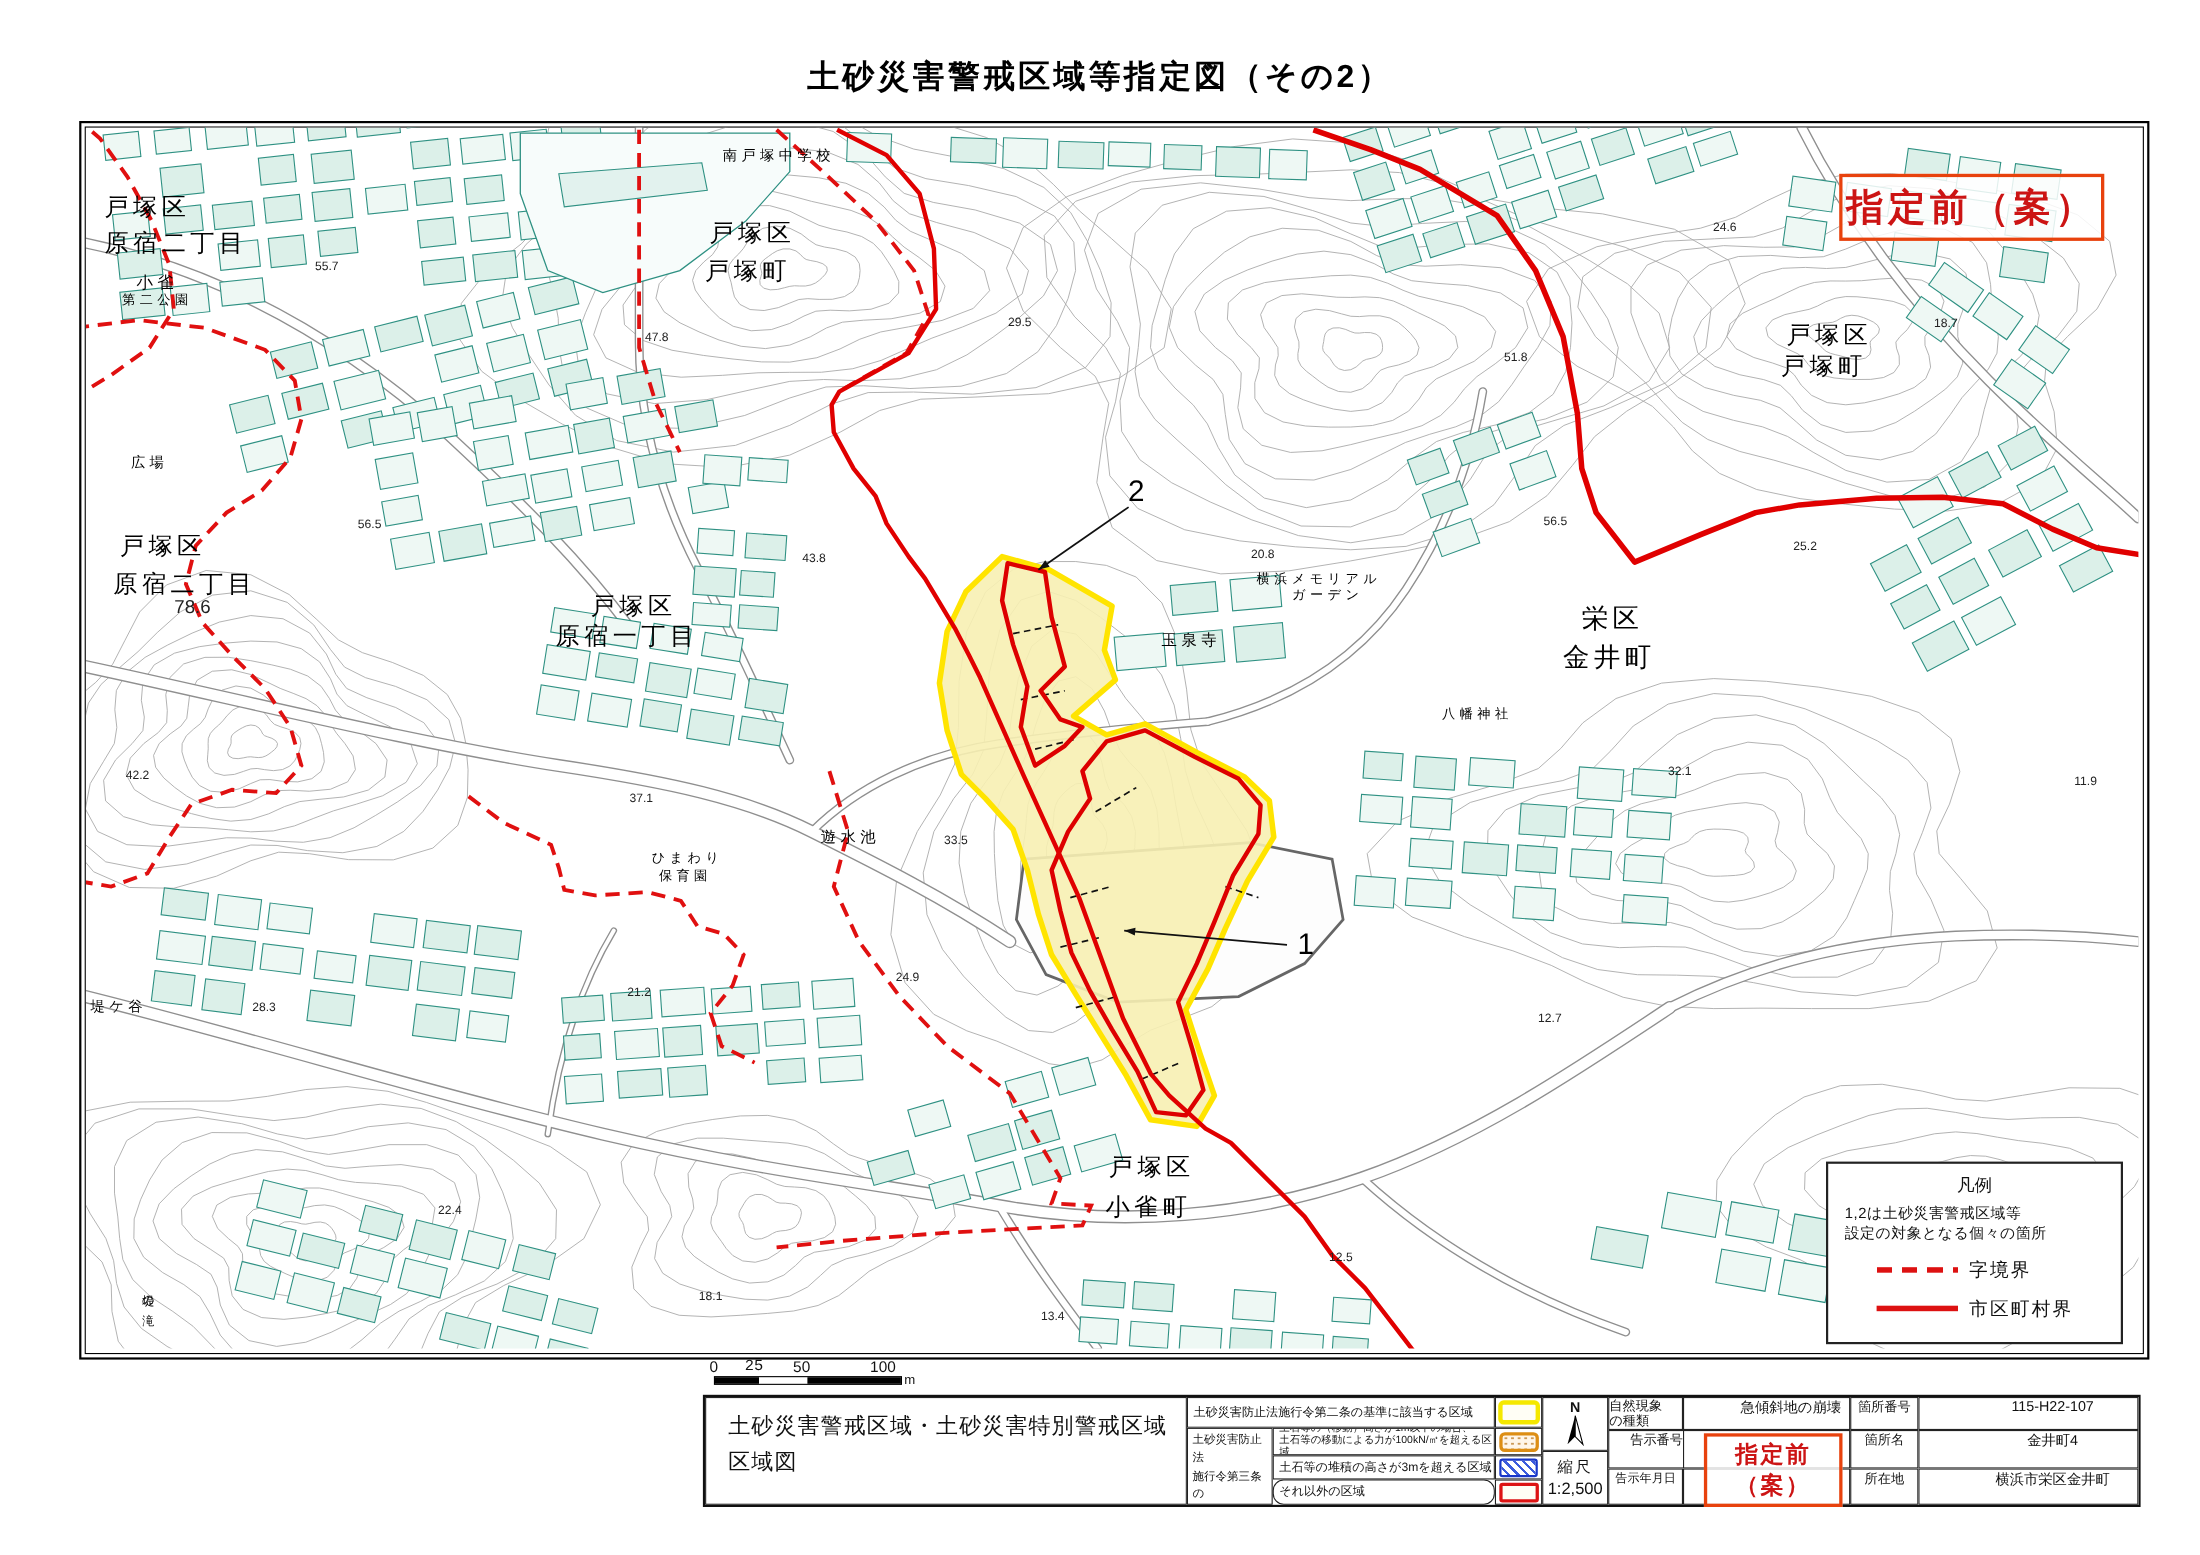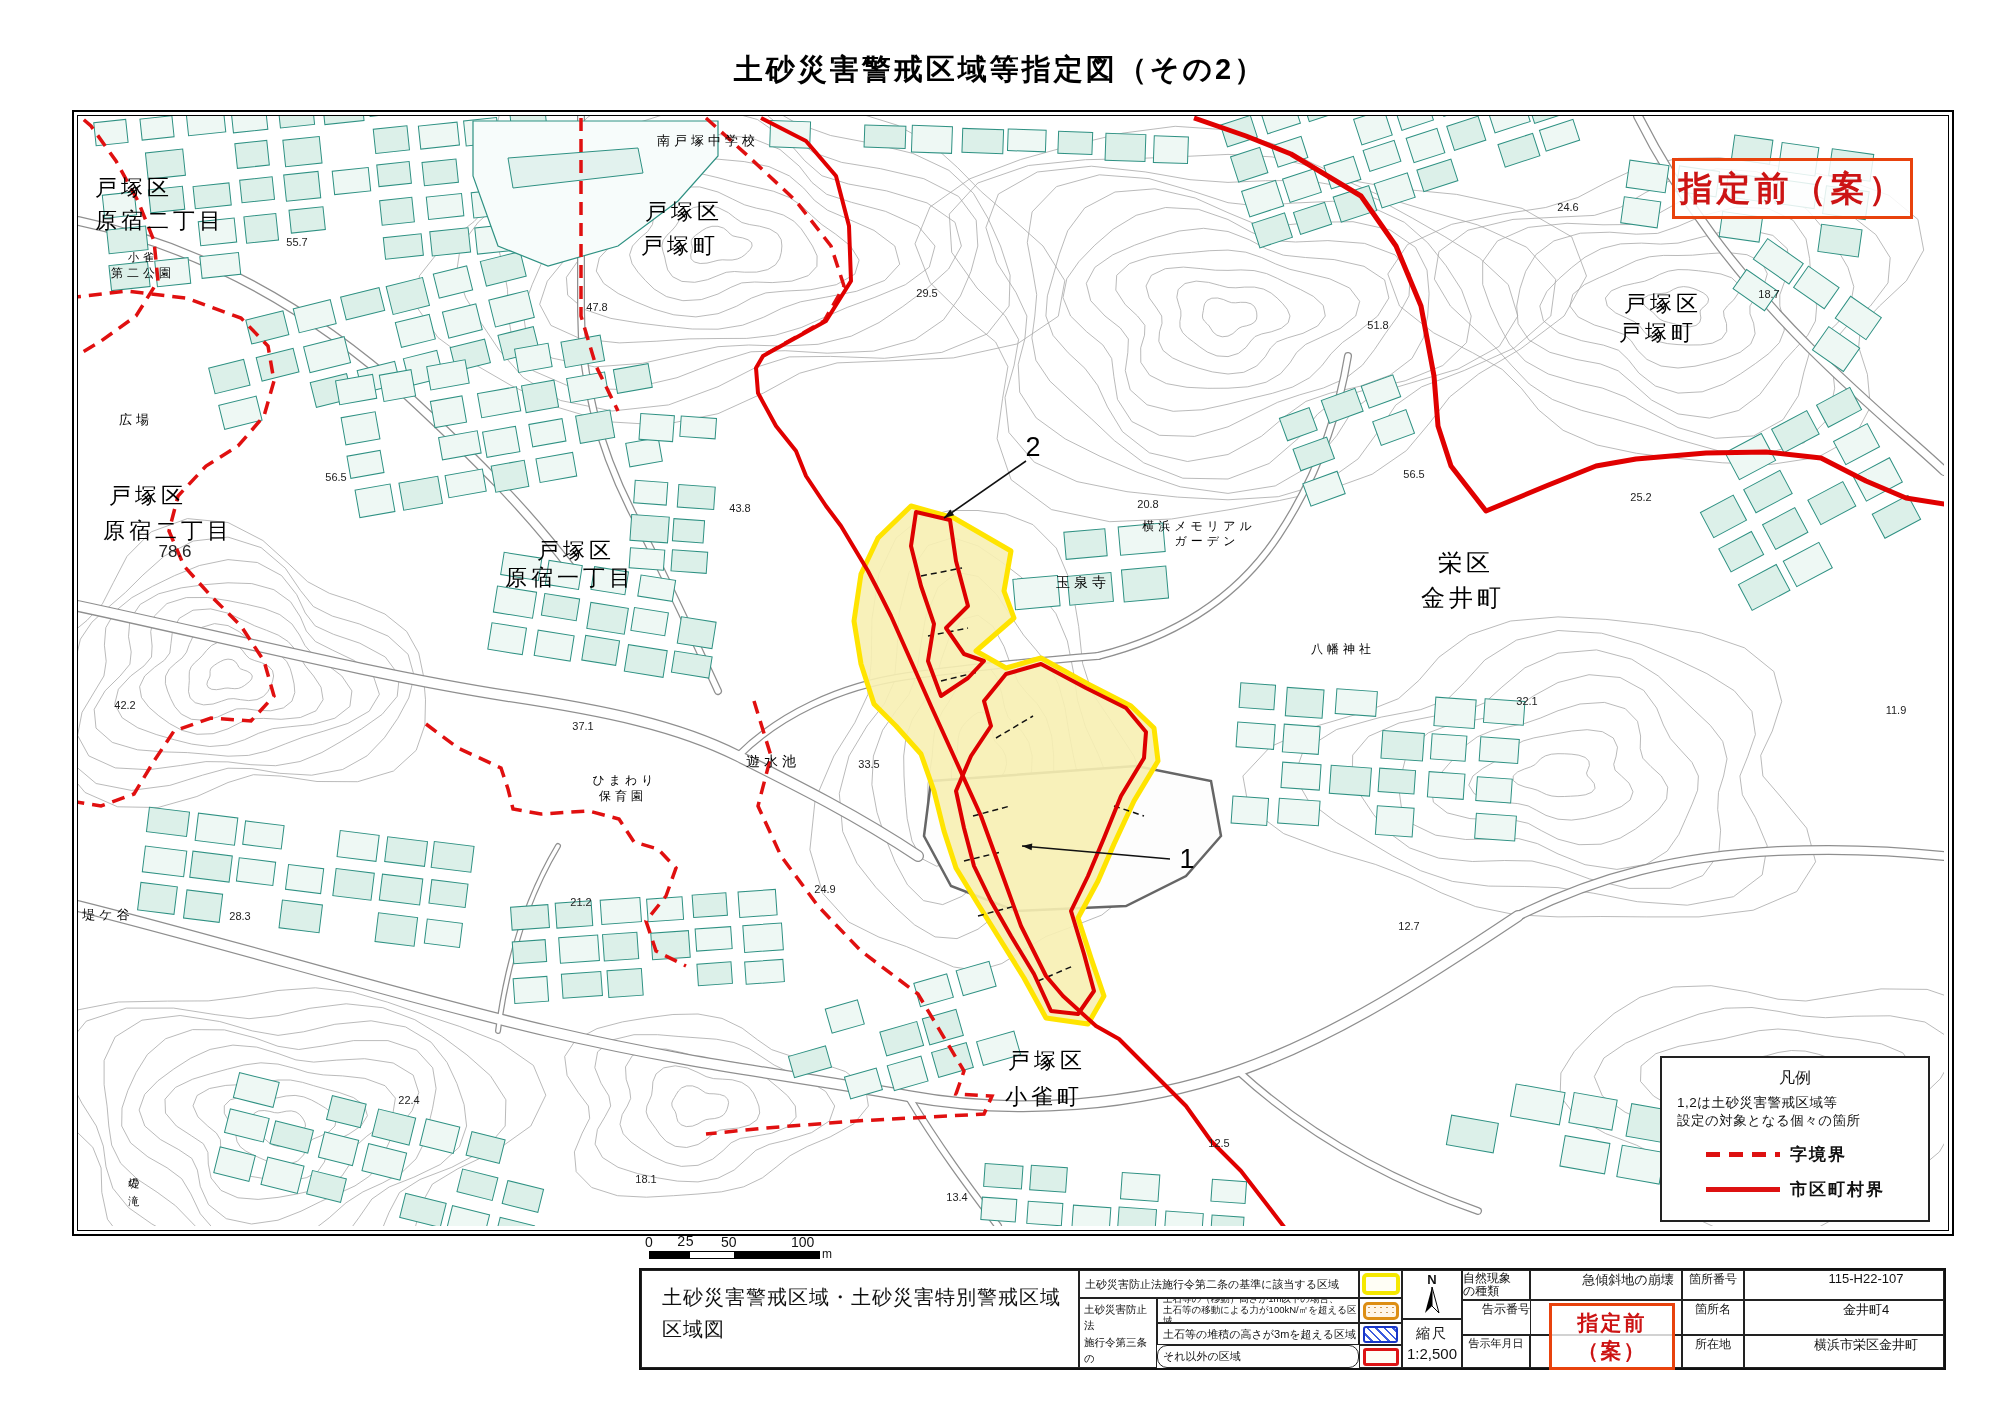--- a/index.html
+++ b/index.html
@@ -19,21 +19,21 @@
   .maplbl.vert{writing-mode:vertical-rl;letter-spacing:2px;}
   .zonemark{position:absolute;transform:translate(-50%,-50%);font-size:27px;color:#000;font-family:"Liberation Sans",sans-serif;}
   
   #stamp{position:absolute;border:3px solid #e8420d;background:rgba(255,255,255,0.85);
     color:#cc1414;font-weight:bold;text-align:center;display:flex;align-items:center;justify-content:center;
     font-size:34px;letter-spacing:4px;}
   
   #legend-panel{position:absolute;background:#fff;border:2px solid #222;}
   #legend-title{position:absolute;top:10px;left:0;width:100%;text-align:center;font-size:16px;}
   .legend-note{position:absolute;left:15px;font-size:13.5px;letter-spacing:0.5px;}
-  .legend-item-label{position:absolute;font-size:17px;letter-spacing:2px;font-weight:bold;}
+  .legend-item-label{position:absolute;font-size:17px;letter-spacing:2px;}
   .legend-line{position:absolute;height:5px;width:74px;}
   .legend-line.dashed{background:repeating-linear-gradient(90deg,#dd1111 0 14px,rgba(0,0,0,0) 14px 23px);}
   .legend-line.solid{background:#dd1111;}
   
   #scalebar{position:absolute;left:645px;top:1234px;width:200px;height:30px;font-size:14px;}
   #scalebar .tick{position:absolute;top:0;}
   #sb-bar{position:absolute;left:4px;top:17px;width:169px;height:6px;border:1px solid #000;background:#fff;}
   .sb-seg{position:absolute;top:0;height:6px;background:#000;}
   #sb-unit{position:absolute;left:177px;top:13px;font-size:12px;}
   
@@ -504,21 +504,21 @@
           <path d="M 683,2 L 728,25 L 758,60 L 771,110 L 773,165 L 748,205 L 685,240 L 678,252 L 680,277 L 698,310 L 718,335 L 728,360 L 748,390 L 763,410 L 778,435 L 790,455 L 803,480 L 813,500 L 833,545 L 853,590 L 878,645 L 903,700 L 923,755 L 943,810 L 968,860 L 985,880 L 1018,910 L 1041,923 L 1078,960 L 1108,990 L 1133,1025 L 1163,1055 L 1190,1090 L 1213,1120" fill="none" stroke="#e00000" stroke-width="4" stroke-linejoin="round"></path>
           <path d="M 1116,2 L 1168,20 L 1213,38 L 1283,80 L 1318,130 L 1343,190 L 1356,260 L 1360,310 L 1373,350 L 1408,395 L 1468,370 L 1518,350 L 1558,343 L 1628,337 L 1688,336 L 1743,342 L 1788,365 L 1828,382 L 1878,390" fill="none" stroke="#e00000" stroke-width="5" stroke-linejoin="round"></path>
           <path d="M 948,345 L 866,402" stroke="#111" stroke-width="1.6" fill="none"></path>
           <polygon points="866,402 872.2133937511757,393.41840701892414 876.2087911834386,399.1661717460391" fill="#111"></polygon>
           <path d="M 1092,743 L 944,730" stroke="#111" stroke-width="1.6" fill="none"></path>
           <polygon points="944,730 954.2678976344772,727.3884337711064 953.6553911220304,734.3615848358842" fill="#111"></polygon>
         </svg>
       <div id="map-labels">
           <div class="maplbl place" style="left: 56px; top: 72px; font-size: 22px;">戸塚区</div>
           <div class="maplbl place" style="left: 82px; top: 105px; font-size: 22px;">原宿二丁目</div>
-          <div class="maplbl place" style="left: 65px; top: 142px; font-size: 11px; text-align: right;">小雀</div>
+          <div class="maplbl place" style="left: 65px; top: 142px; font-size: 15px; text-align: right;">小雀</div>
           <div class="maplbl place" style="left: 65px; top: 157px; font-size: 12px;">第二公園</div>
           <div class="maplbl elev" style="left: 219px; top: 127px; font-size: 11px;">55.7</div>
           <div class="maplbl place" style="left: 630px; top: 25px; font-size: 13px;">南戸塚中学校</div>
           <div class="maplbl place" style="left: 606px; top: 96px; font-size: 22px;">戸塚区</div>
           <div class="maplbl place" style="left: 602px; top: 130px; font-size: 22px;">戸塚町</div>
           <div class="maplbl elev" style="left: 519px; top: 192px; font-size: 11px;">47.8</div>
           <div class="maplbl elev" style="left: 849px; top: 178px; font-size: 11px;">29.5</div>
           <div class="maplbl elev" style="left: 1490px; top: 92px; font-size: 11px;">24.6</div>
           <div class="maplbl place" style="left: 1585px; top: 188px; font-size: 22px;">戸塚区</div>
           <div class="maplbl place" style="left: 1580px; top: 217px; font-size: 22px;">戸塚町</div>

